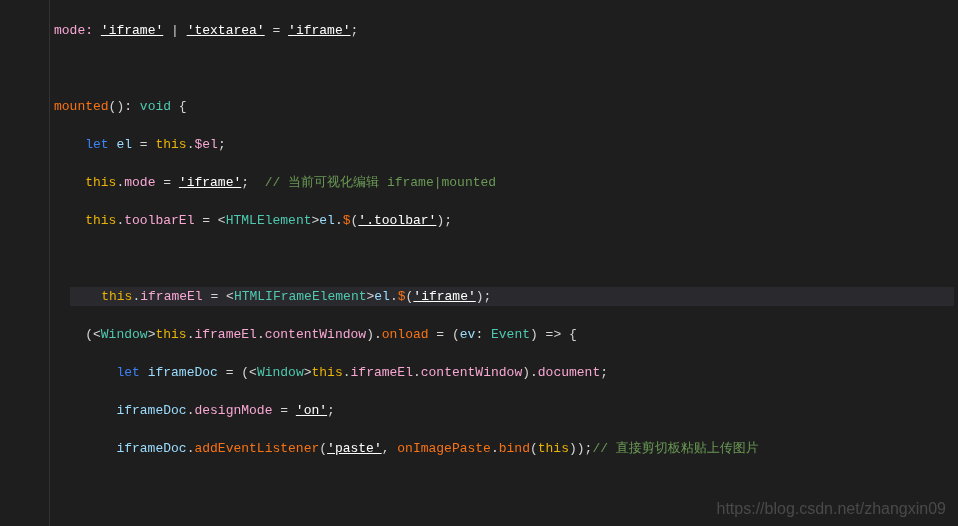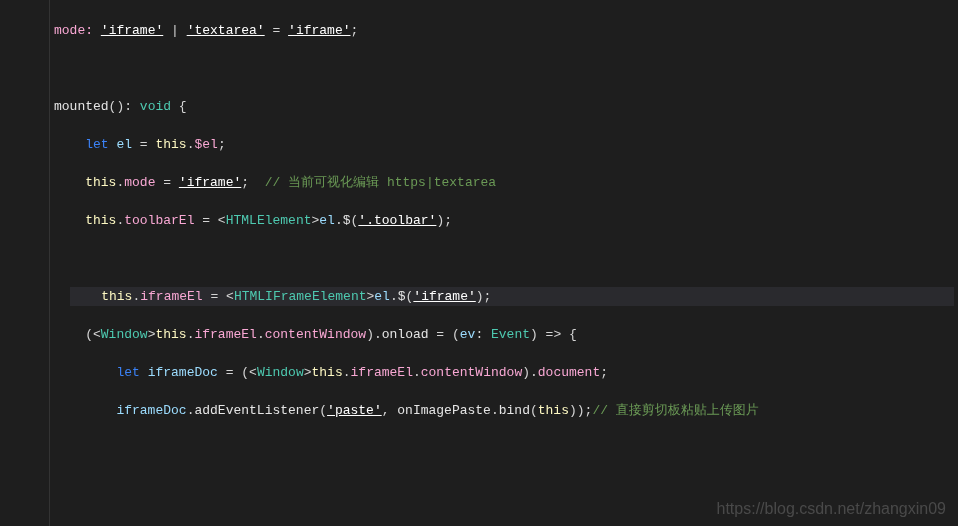--- a/index.html
+++ b/index.html
@@ -26,55 +26,56 @@
     .code-area {
       flex: 1;
       padding: 2px 4px;
       white-space: pre;
       line-height: 19px;
       overflow: hidden;
     }
     .line { display: block; height: 19px; }
     .line.hl { background: #2a2a2e; margin-left: 16px; }
     .k { color: #3b82f6; }
-    .fn { color: #e5e5e5; }
+    .fn { color: #f97316; }
     .var { color: #9cdcfe; }
     .prop { color: #f9a8d4; }
     .str { color: #ffffff; text-decoration: underline; }
     .cmt { color: #6a9955; }
     .op { color: #d4d4d4; }
     .pn { color: #d4d4d4; }
     .type { color: #4ec9b0; }
-    .this { color: #fef9c3; }
+    .this { color: #eab308; }
     .watermark {
       position: absolute;
       bottom: 8px;
       right: 12px;
       color: #666;
       font-size: 16px;
       font-family: sans-serif;
       opacity: 0.6;
     }
   </style>
 </head>
 <body>
 
 <div class="editor">
   <div class="gutter"></div>
   <div class="code-area">
 <span class="line"><span class="prop">mode:</span> <span class="str">'iframe'</span><span class="op"> | </span><span class="str">'textarea'</span><span class="op"> = </span><span class="str">'iframe'</span><span class="pn">;</span></span>
 <span class="line"></span>
 <span class="line"><span class="fn">mounted</span><span class="pn">(): </span><span class="type">void</span><span class="pn"> {</span></span>
 <span class="line"><span class="k">    let</span><span class="var"> el </span><span class="op">= </span><span class="this">this</span><span class="pn">.</span><span class="prop">$el</span><span class="pn">;</span></span>
-<span class="line"><span class="this">    this</span><span class="pn">.</span><span class="prop">mode</span><span class="op"> = </span><span class="str">'iframe'</span><span class="pn">;  </span><span class="cmt">// 当前可视化编辑 https|textarea</span></span>
+<span class="line"><span class="this">    this</span><span class="pn">.</span><span class="prop">mode</span><span class="op"> = </span><span class="str">'iframe'</span><span class="pn">;  </span><span class="cmt">// 当前可视化编辑 iframe|mounted</span></span>
 <span class="line"><span class="this">    this</span><span class="pn">.</span><span class="prop">toolbarEl</span><span class="op"> = &lt;</span><span class="type">HTMLElement</span><span class="op">&gt;</span><span class="var">el</span><span class="pn">.</span><span class="fn">$</span><span class="pn">(</span><span class="str">'.toolbar'</span><span class="pn">);</span></span>
 <span class="line"></span>
 <span class="line hl"><span class="this">    this</span><span class="pn">.</span><span class="prop">iframeEl</span><span class="op"> = &lt;</span><span class="type">HTMLIFrameElement</span><span class="op">&gt;</span><span class="var">el</span><span class="pn">.</span><span class="fn">$</span><span class="pn">(</span><span class="str">'iframe'</span><span class="pn">);</span></span>
 <span class="line"><span class="pn">    (&lt;</span><span class="type">Window</span><span class="op">&gt;</span><span class="this">this</span><span class="pn">.</span><span class="prop">iframeEl</span><span class="pn">.</span><span class="prop">contentWindow</span><span class="pn">).</span><span class="fn">onload</span><span class="op"> = (</span><span class="var">ev</span><span class="pn">: </span><span class="type">Event</span><span class="pn">) =&gt; {</span></span>
 <span class="line"><span class="k">        let</span><span class="var"> iframeDoc </span><span class="op">= (&lt;</span><span class="type">Window</span><span class="op">&gt;</span><span class="this">this</span><span class="pn">.</span><span class="prop">iframeEl</span><span class="pn">.</span><span class="prop">contentWindow</span><span class="pn">).</span><span class="prop">document</span><span class="pn">;</span></span>
+<span class="line"><span class="var">        iframeDoc</span><span class="pn">.</span><span class="prop">designMode</span><span class="op"> = </span><span class="str">'on'</span><span class="pn">;</span></span>
 <span class="line"><span class="var">        iframeDoc</span><span class="pn">.</span><span class="fn">addEventListener</span><span class="pn">(</span><span class="str">'paste'</span><span class="pn">, </span><span class="fn">onImagePaste</span><span class="pn">.</span><span class="fn">bind</span><span class="pn">(</span><span class="this">this</span><span class="pn">));</span><span class="cmt">// 直接剪切板粘贴上传图片</span></span>
 <span class="line"></span>
 
 
 
 
 
 
 
 

